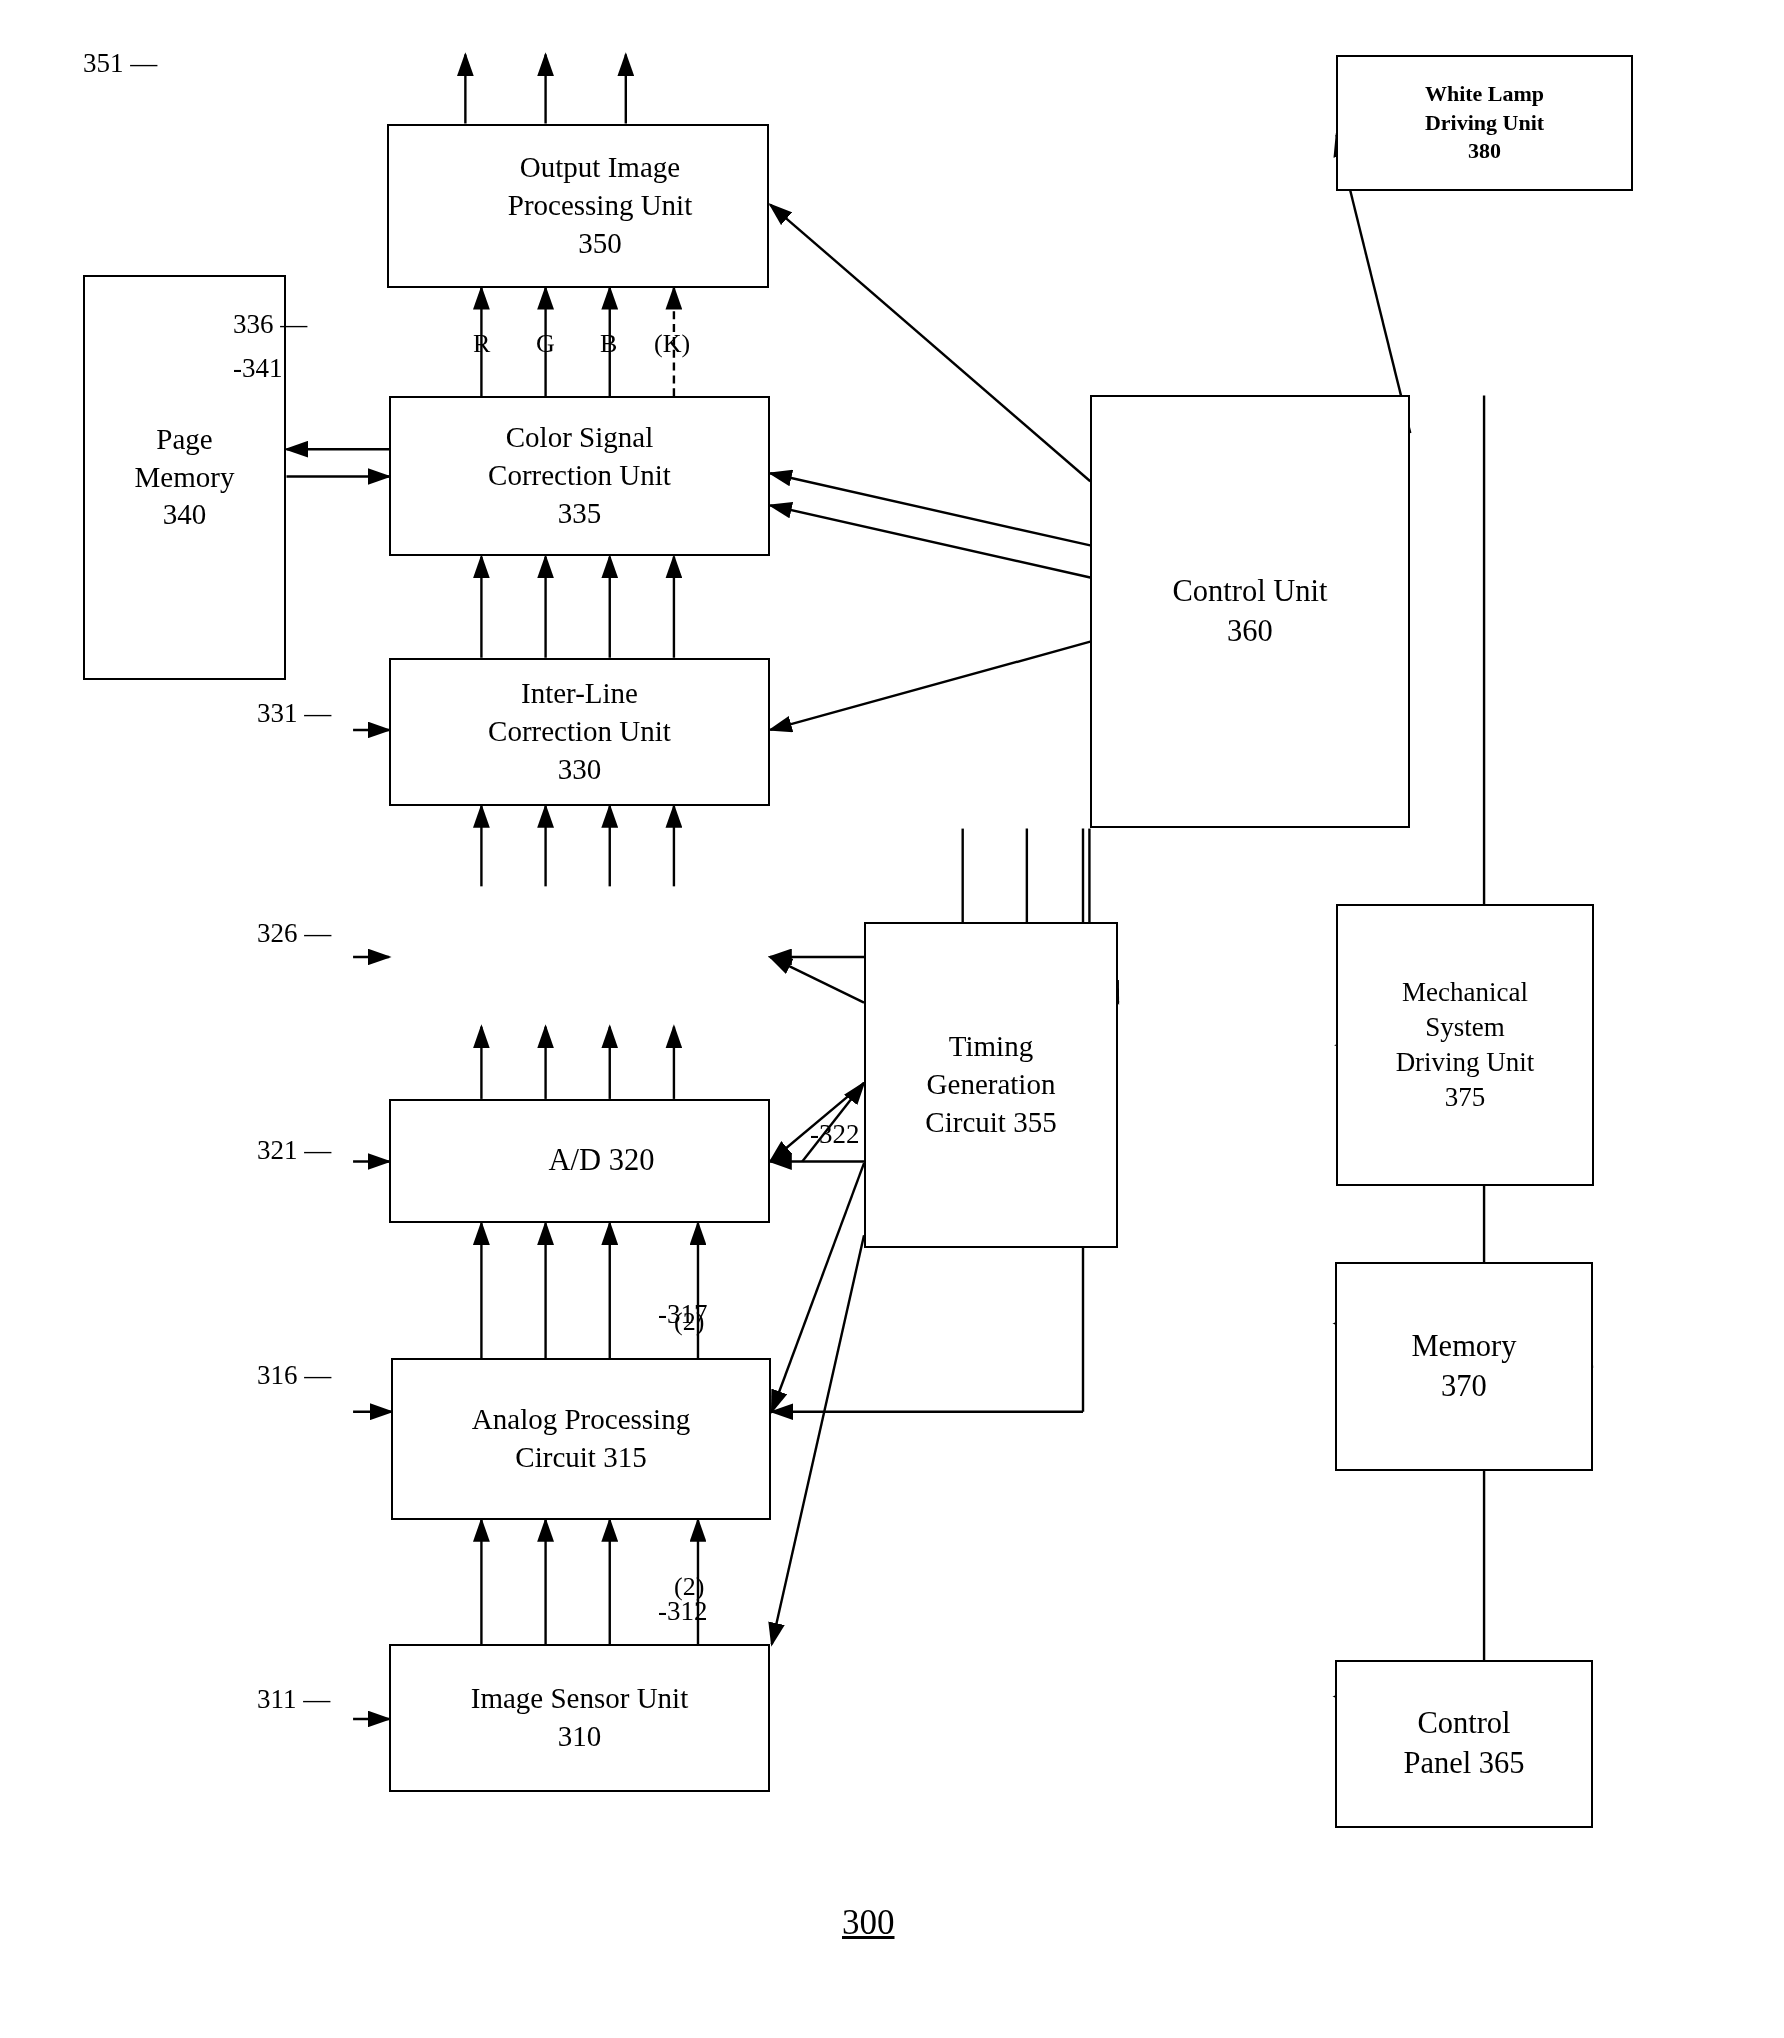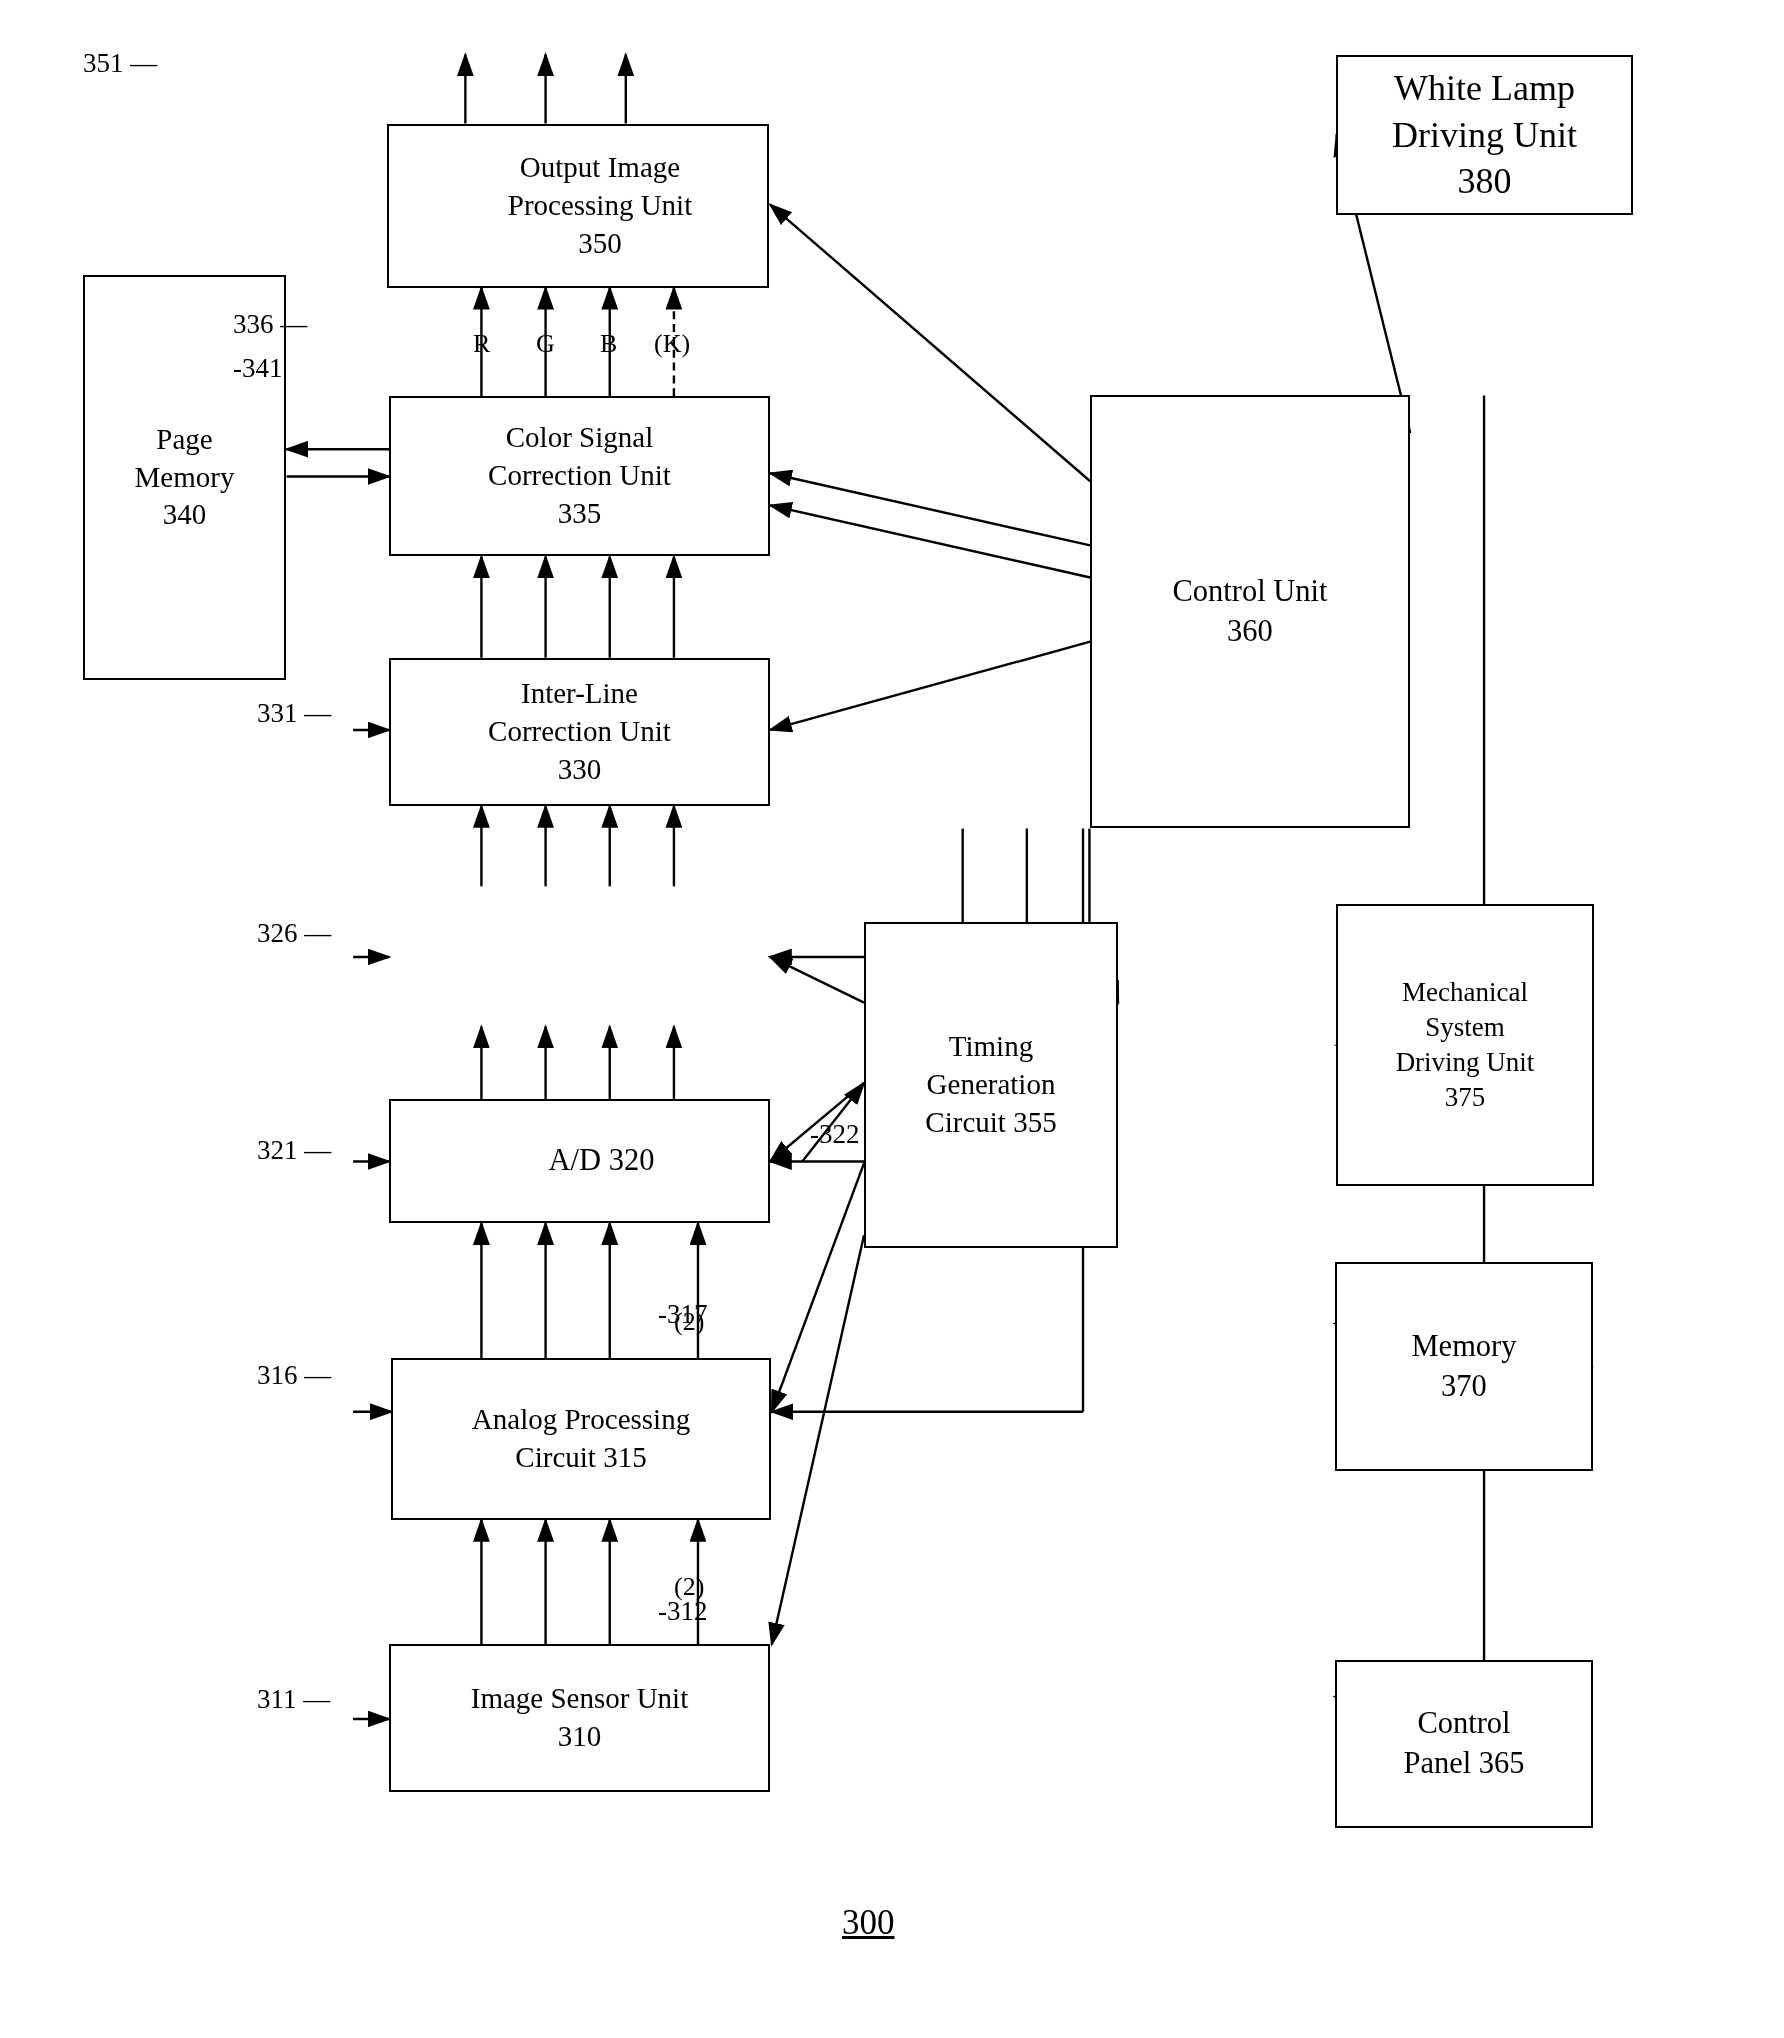--- a/index.html
+++ b/index.html
@@ -193,21 +193,21 @@
   </div>
 
   <div class="block" style="left:1090px; top:395px; width:320px; height:433px; font-size:30.5px;">
     <span>Control Unit<br>360</span>
   </div>
 
   <div class="block" style="left:864px; top:922px; width:254px; height:326px; font-size:29px;">
     <span>Timing<br>Generation<br>Circuit 355</span>
   </div>
 
-  <div class="block" style="left:1336px; top:55px; width:297px; height:160px; font-size:36px;">
+  <div class="block" style="left:1336px; top:55px; width:297px; height:136px; font-size:22px;font-weight:bold;">
     <span>White Lamp<br>Driving Unit<br>380</span>
   </div>
 
   <div class="block" style="left:1336px; top:904px; width:258px; height:282px; font-size:27px;">
     <span>Mechanical<br>System<br>Driving Unit<br>375</span>
   </div>
 
   <div class="block" style="left:1335px; top:1262px; width:258px; height:209px; font-size:30.5px;">
     <span>Memory<br>370</span>
   </div>

